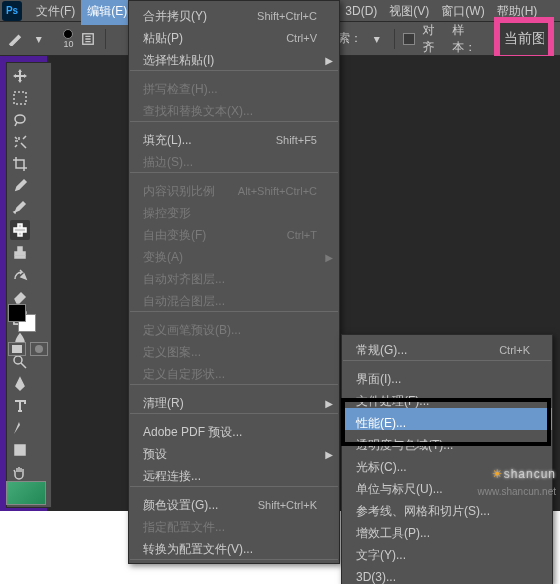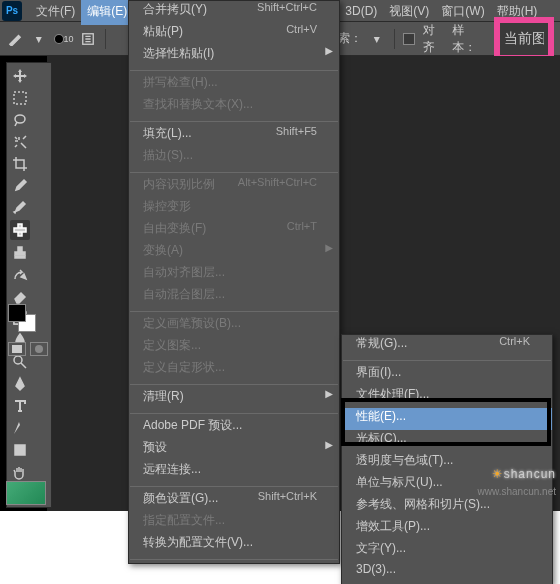--- a/index.html
+++ b/index.html
@@ -1,46 +1,46 @@
 <!DOCTYPE html>
 <html><head>
 <meta charset="utf-8">
 <style>
 *{margin:0;padding:0;box-sizing:border-box;font-family:"Microsoft YaHei",sans-serif;font-size:12px;color:#ccc;user-select:none}
 body{width:560px;height:584px;background:#fff;overflow:hidden;position:relative}
-.app{width:560px;height:511px;background:#000000;position:relative}
+.app{width:560px;height:511px;background:#4c1d95;position:relative}
 .menubar{height:22px;background:#535353;display:flex;align-items:center;padding-left:2px;border-bottom:1px solid #2a2a2a}
 .ps-logo{width:20px;height:20px;background:#001e36;border-radius:3px;display:flex;align-items:center;justify-content:center;margin-right:8px}
 .ps-logo span{color:#31a8ff;font-weight:bold;font-size:10px}
 .menubar-item{padding:3px 6px;line-height:22px;cursor:default}
 .menubar-item.active{background:#6a98cc;color:#fff}
 .toolbar{height:34px;background:#535353;display:flex;align-items:center;padding:0 6px;gap:6px;border-bottom:1px solid #2a2a2a}
 .tb-btn{width:18px;height:18px;display:flex;align-items:center;justify-content:center}
 .tb-sep{width:1px;height:20px;background:#3a3a3a;margin:0 2px}
-.size-box{display:flex;flex-direction:row;align-items:flex-end;width:20px}
+.size-box{display:flex;flex-direction:column;align-items:flex-end;width:20px}
 .size-dot{width:10px;height:10px;border-radius:50%;background:#000;border:1px solid #888}
 .size-num{font-size:9px;color:#ccc}
 .tb-label{font-size:12px;color:#ccc}
 .tb-input{background:#3a3a3a;border:6px solid #ec4899;width:60px;height:18px;padding:16px 4px;color:#ccc;font-size:14px}
 .checkbox{width:12px;height:12px;border:1px solid #888;background:#3a3a3a;display:inline-block;margin-right:2px}
 .canvas-area{position:absolute;left:47px;top:56px;right:0;bottom:0;background:#282828}
 .tools{position:absolute;left:6px;top:62px;width:46px;background:#535353;border:1px solid #2a2a2a;display:flex;flex-wrap:wrap;padding:2px}
 .tool{width:20px;height:20px;margin:1px;display:flex;align-items:center;justify-content:center;cursor:default;border-radius:2px}
 .tool.active{background:#3a3a3a}
 .swatch-fg{position:absolute;left:8px;top:304px;width:18px;height:18px;background:#000;border:1px solid #888;z-index:2}
 .swatch-bg{position:absolute;left:18px;top:314px;width:18px;height:18px;background:#fff;border:1px solid #888;z-index:1}
 .mask-icons{position:absolute;left:8px;top:342px;width:40px;display:flex;gap:4px}
 .mask-icon{width:18px;height:14px;border:1px solid #888;background:#535353;display:flex;align-items:center;justify-content:center}
 .mask-icon .inner-circle{width:8px;height:8px;border-radius:50%;background:#888}
 .mask-icon .inner-rect{width:10px;height:8px;background:#ccc}
 
 .menu{position:absolute;background:#535353;border:1px solid #2a2a2a;min-width:206px;box-shadow:2px 2px 6px rgba(0,0,0,.5);z-index:100}
 .menu.edit{left:128px;top:0;width:212px}
 .menu.prefs{left:341px;top:334px;width:212px}
-.menu-item{display:flex;justify-content:space-between;align-items:flex-start;height:22px;padding:0 22px 0 14px;cursor:default;position:relative}
+.menu-item{display:flex;justify-content:space-between;align-items:center;height:22px;padding:8px 22px 0 14px;cursor:default;position:relative}
 .menu-item.disabled span{color:#7a7a7a}
 .menu-item.highlight{background:#6a98cc}
 .menu-item.highlight span{color:#fff}
 .menu-sep{height:1px;background:#6a6a6a;margin:3px 1px}
 .menu-item .arrow{position:absolute;right:6px;font-size:10px;color:#ccc}
 .menu-item .shortcut{color:#bbb;font-size:11px}
 .menu-item.disabled .shortcut{color:#7a7a7a}
 .highlight-box{position:absolute;border:4px solid #000;z-index:200;pointer-events:none}
 .hb1{left:341px;top:398px;width:210px;height:48px}
 .watermark{position:absolute;right:4px;bottom:28px;z-index:300;font-size:18px;font-weight:normal;color:#7cb342;text-shadow:0 0 3px #fff;letter-spacing:1px}
@@ -320,24 +320,24 @@
     <div class="menu-item">
         <span>界面(I)...</span>
       </div>
     <div class="menu-item">
         <span>文件处理(F)...</span>
       </div>
     <div class="menu-item highlight">
         <span>性能(E)...</span>
       </div>
     <div class="menu-item">
+        <span>透明度与色域(T)...</span>
+      </div>
+    <div class="menu-item">
         <span>光标(C)...</span>
-      </div>
-    <div class="menu-item">
-        <span>透明度与色域(T)...</span>
       </div>
     <div class="menu-item">
         <span>单位与标尺(U)...</span>
       </div>
     <div class="menu-item">
         <span>参考线、网格和切片(S)...</span>
       </div>
     <div class="menu-item">
         <span>增效工具(P)...</span>
       </div>

